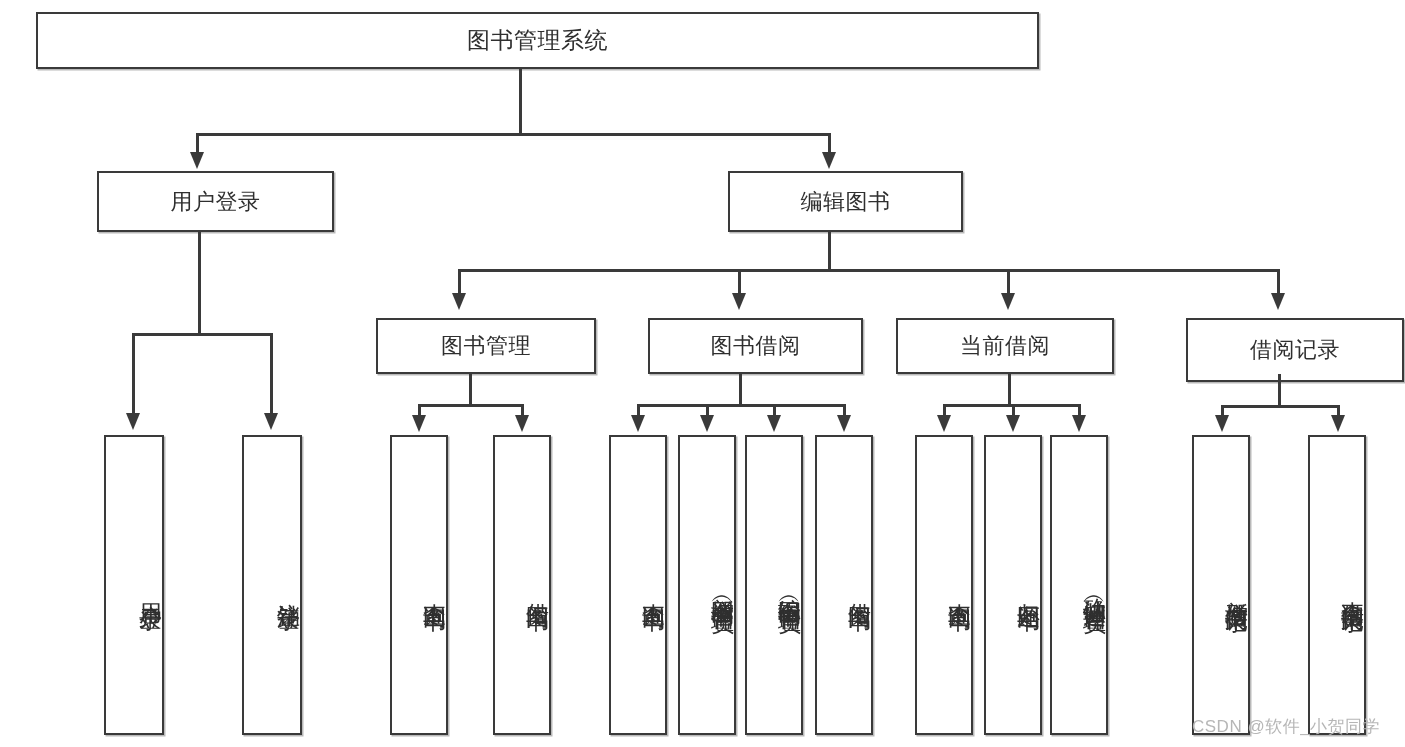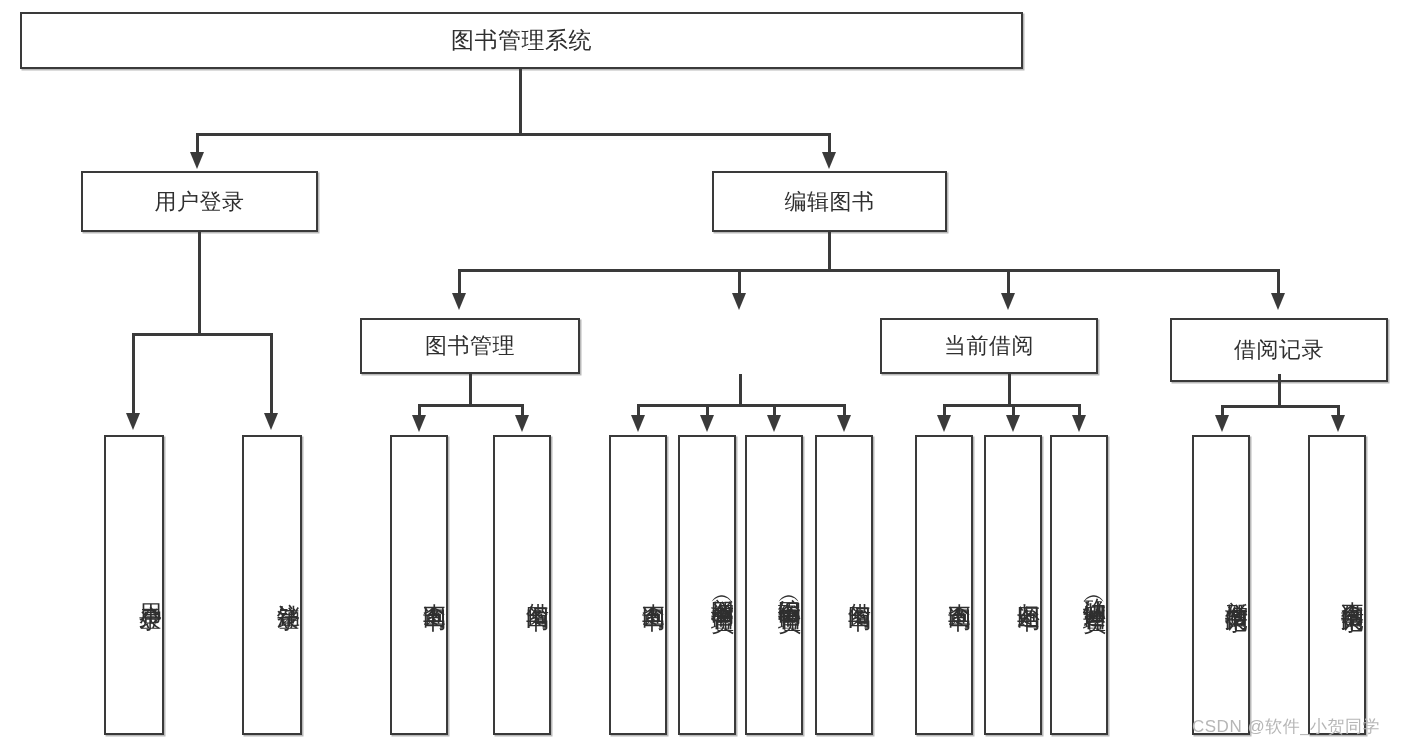--- a/index.html
+++ b/index.html
@@ -28,21 +28,21 @@
     color:#2f2f2f;
     letter-spacing:0.5px;
   }
   .node .lbl{
     display:block;
     white-space:nowrap;
     line-height:1.18;
   }
 
   
-  .h-node{font-size:22px;}
+  .h-node{font-size:22px;margin-left:16px;}
   .h-node.root{font-size:23px;}
 
   
   .v-node{
     writing-mode:vertical-rl;
     text-orientation:upright;
     font-size:23px;
     padding-top:8px;
     align-items:flex-start;
     justify-content:center;
@@ -120,20 +120,23 @@
   <div class="arrow" style="left:452px;top:293px;"></div>
   <div class="lineV" style="left:738px;top:269px;height:26px;"></div>
   <div class="arrow" style="left:732px;top:293px;"></div>
   <div class="lineV" style="left:1007px;top:269px;height:26px;"></div>
   <div class="arrow" style="left:1001px;top:293px;"></div>
   <div class="lineV" style="left:1277px;top:269px;height:26px;"></div>
   <div class="arrow" style="left:1271px;top:293px;"></div>
 
   <div class="node h-node" style="left:360px;top:318px;width:220px;height:56px;">
     <span class="lbl">图书管理</span>
+  </div>
+  <div class="node h-node" style="left:632px;top:318px;width:215px;height:56px;">
+    <span class="lbl">图书借阅</span>
   </div>
   <div class="node h-node" style="left:880px;top:318px;width:218px;height:56px;">
     <span class="lbl">当前借阅</span>
   </div>
   <div class="node h-node" style="left:1170px;top:318px;width:218px;height:64px;">
     <span class="lbl">借阅记录</span>
   </div>
 
   <div class="lineV" style="left:469px;top:374px;height:32px;"></div>
   <div class="lineH" style="left:418px;top:404px;width:106px;"></div>

